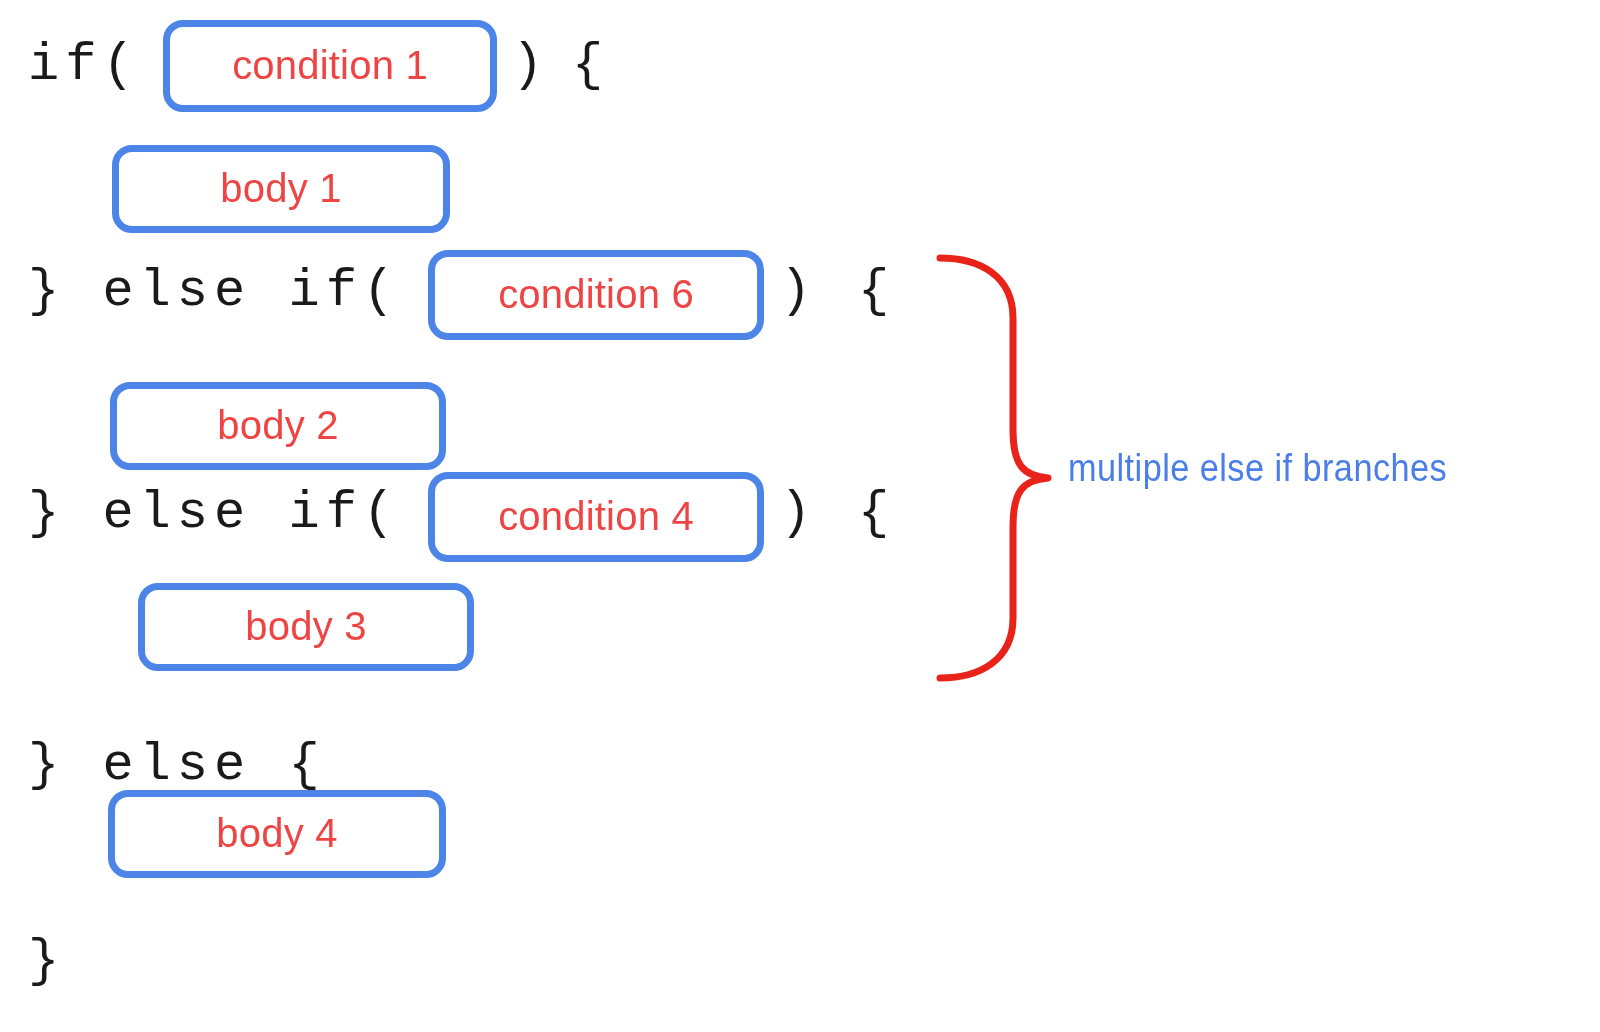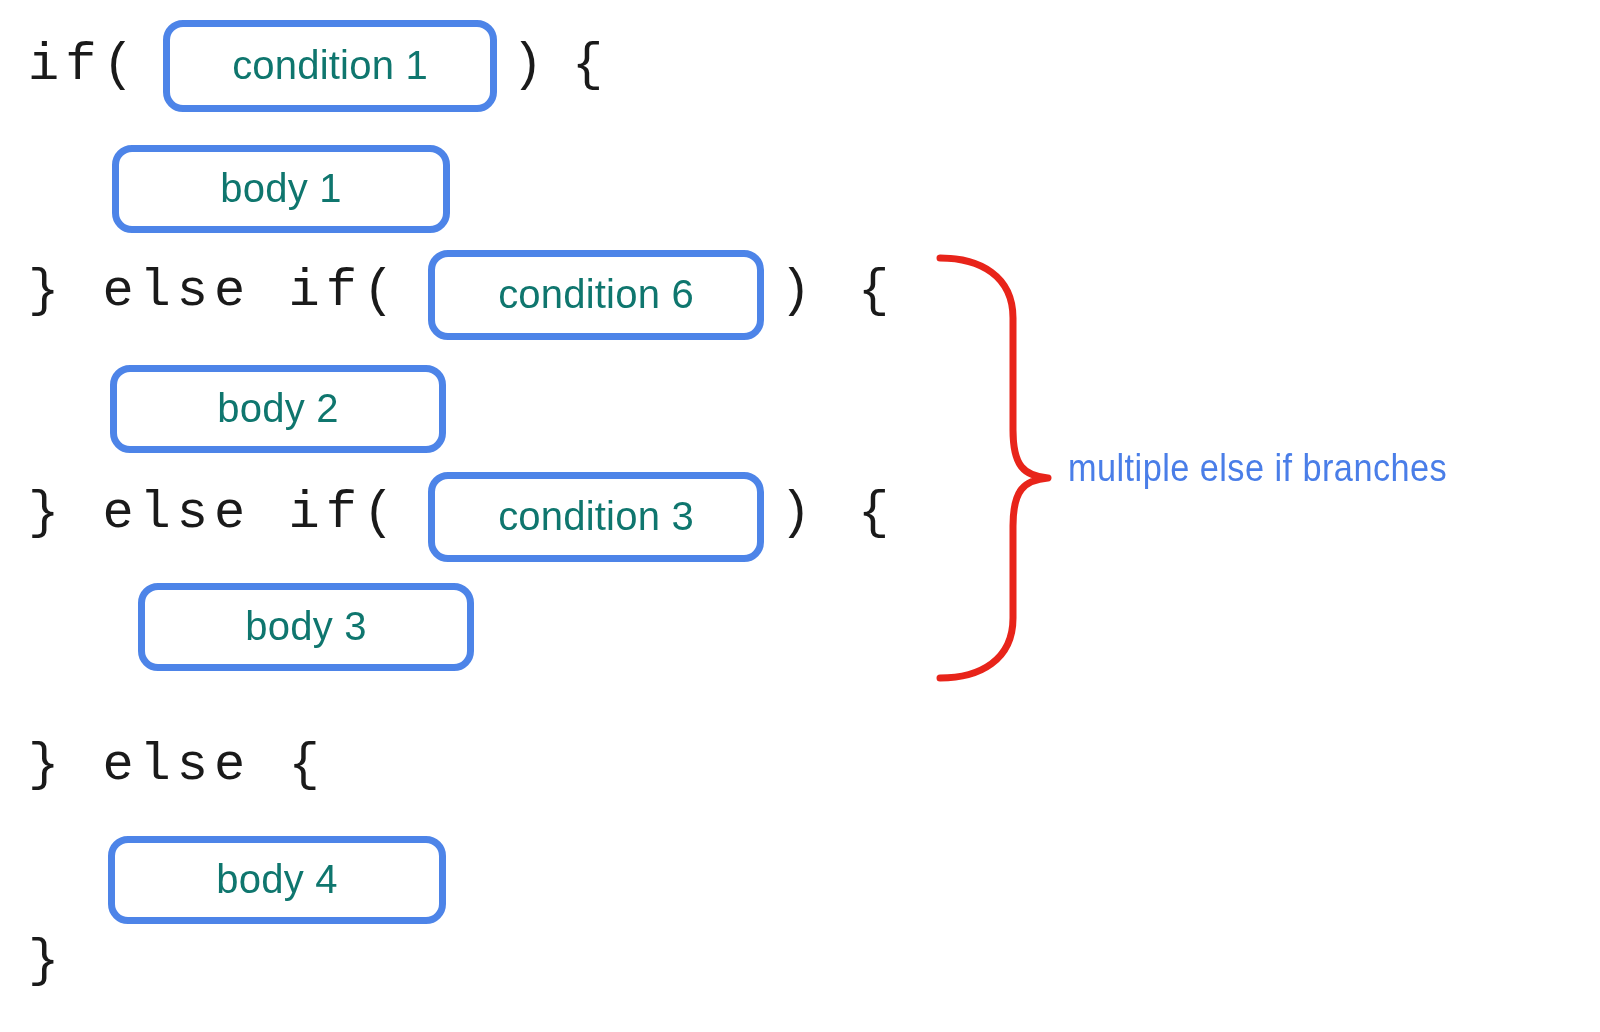--- a/index.html
+++ b/index.html
@@ -34,21 +34,21 @@
     border-radius: 20px;
     background: #ffffff;
     display: flex;
     align-items: center;
     justify-content: center;
   }
   .box-label {
     font-family: "Liberation Sans", sans-serif;
     font-size: 40px;
     font-weight: 500;
-    color: #0f766e;
+    color: #ef4444;
     letter-spacing: 0.2px;
     white-space: nowrap;
     transform: translateY(-1px);
   }
   .box.cond .box-label { font-size: 40px; }
   .box.body .box-label { font-size: 40px; }
 
   
   #brace-svg {
     position: absolute;
@@ -93,41 +93,41 @@
   <div class="code" style="left:28px; top:266px;">} else if(</div>
 
   <div class="box cond" style="left:428px; top:250px; width:336px; height:90px;">
     <span class="box-label">condition 6</span>
   </div>
 
   <div class="code" style="left:780px; top:266px;">)</div>
 
   <div class="code" style="left:858px; top:266px;">{</div>
 
-  <div class="box body" style="left:110px; top:365px; width:336px; height:88px;text-align:right;">
+  <div class="box body" style="left:110px; top:382px; width:336px; height:88px;text-align:right;">
     <span class="box-label">body 2</span>
   </div>
 
   <div class="code" style="left:28px; top:488px;">} else if(</div>
 
   <div class="box cond" style="left:428px; top:472px; width:336px; height:90px;">
-    <span class="box-label">condition 3</span>
+    <span class="box-label">condition 4</span>
   </div>
 
   <div class="code" style="left:780px; top:488px;">)</div>
 
   <div class="code" style="left:858px; top:488px;">{</div>
 
   <div class="box body" style="left:110px; top:583px; width:336px; height:88px;margin-left:28px;">
     <span class="box-label">body 3</span>
   </div>
 
   <div class="code" style="left:28px; top:740px;">} else {</div>
 
-  <div class="box body" style="left:108px; top:836px; width:338px; height:88px;text-align:right;">
+  <div class="box body" style="left:108px; top:790px; width:338px; height:88px;text-align:right;">
     <span class="box-label">body 4</span>
   </div>
 
   <div class="code" style="left:28px; top:936px;">}</div>
 
   <svg id="brace-svg" viewBox="0 0 150 470" xmlns="http://www.w3.org/2000/svg">
     <path d="M 20 18
              C 60 18, 93 36, 93 78
              L 93 190
              C 93 226, 104 236, 128 238

